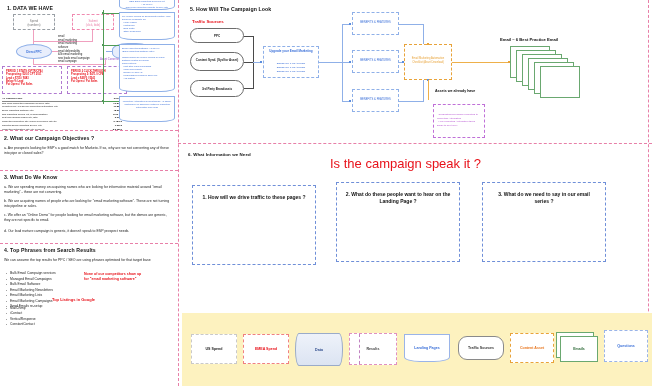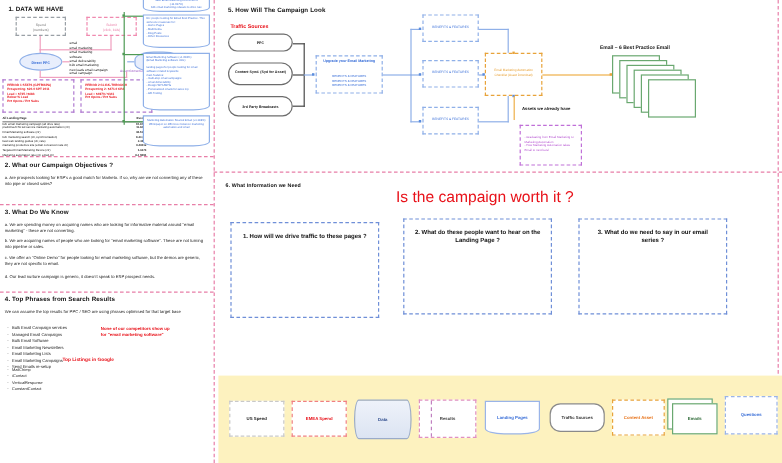--- a/index.html
+++ b/index.html
@@ -319,21 +319,21 @@
   <div class="abs" style="left:500px;top:37px;font-size:4.2px;font-weight:bold;color:#111;">Email – 6 Best Practice Email</div>
   <div class="abs greencard" style="left:510px;top:46px;width:40px;height:32px;"></div>
   <div class="abs greencard" style="left:516px;top:50px;width:40px;height:32px;"></div>
   <div class="abs greencard" style="left:522px;top:54px;width:40px;height:32px;"></div>
   <div class="abs greencard" style="left:528px;top:58px;width:40px;height:32px;"></div>
   <div class="abs greencard" style="left:534px;top:62px;width:40px;height:32px;"></div>
   <div class="abs greencard" style="left:540px;top:66px;width:40px;height:32px;"></div>
 
   <div class="abs sec-h" style="left:188px;top:152px;font-size:4.4px;">6. What Information we Need</div>
 
-  <div class="abs" style="left:330px;top:156px;font-size:13px;color:#e8121a;">Is the campaign worth it ?</div>
+  <div class="abs" style="left:330px;top:156px;font-size:13px;color:#e8121a;">Is the campaign speak it ?</div>
 
   <div class="abs qcard" style="left:192px;top:185px;width:124px;height:80px;">
     <div class="abs qtitle" style="left:8px;right:8px;top:8px;">1. How will we drive traffic to these pages ?</div>
   </div>
   <div class="abs qcard" style="left:336px;top:182px;width:124px;height:80px;">
     <div class="abs qtitle" style="left:8px;right:8px;top:8px;">2. What do these people want to hear on the Landing Page ?</div>
   </div>
   <div class="abs qcard" style="left:482px;top:182px;width:124px;height:80px;">
     <div class="abs qtitle" style="left:8px;right:8px;top:8px;">3. What do we need to say in our email series ?</div>
   </div>

